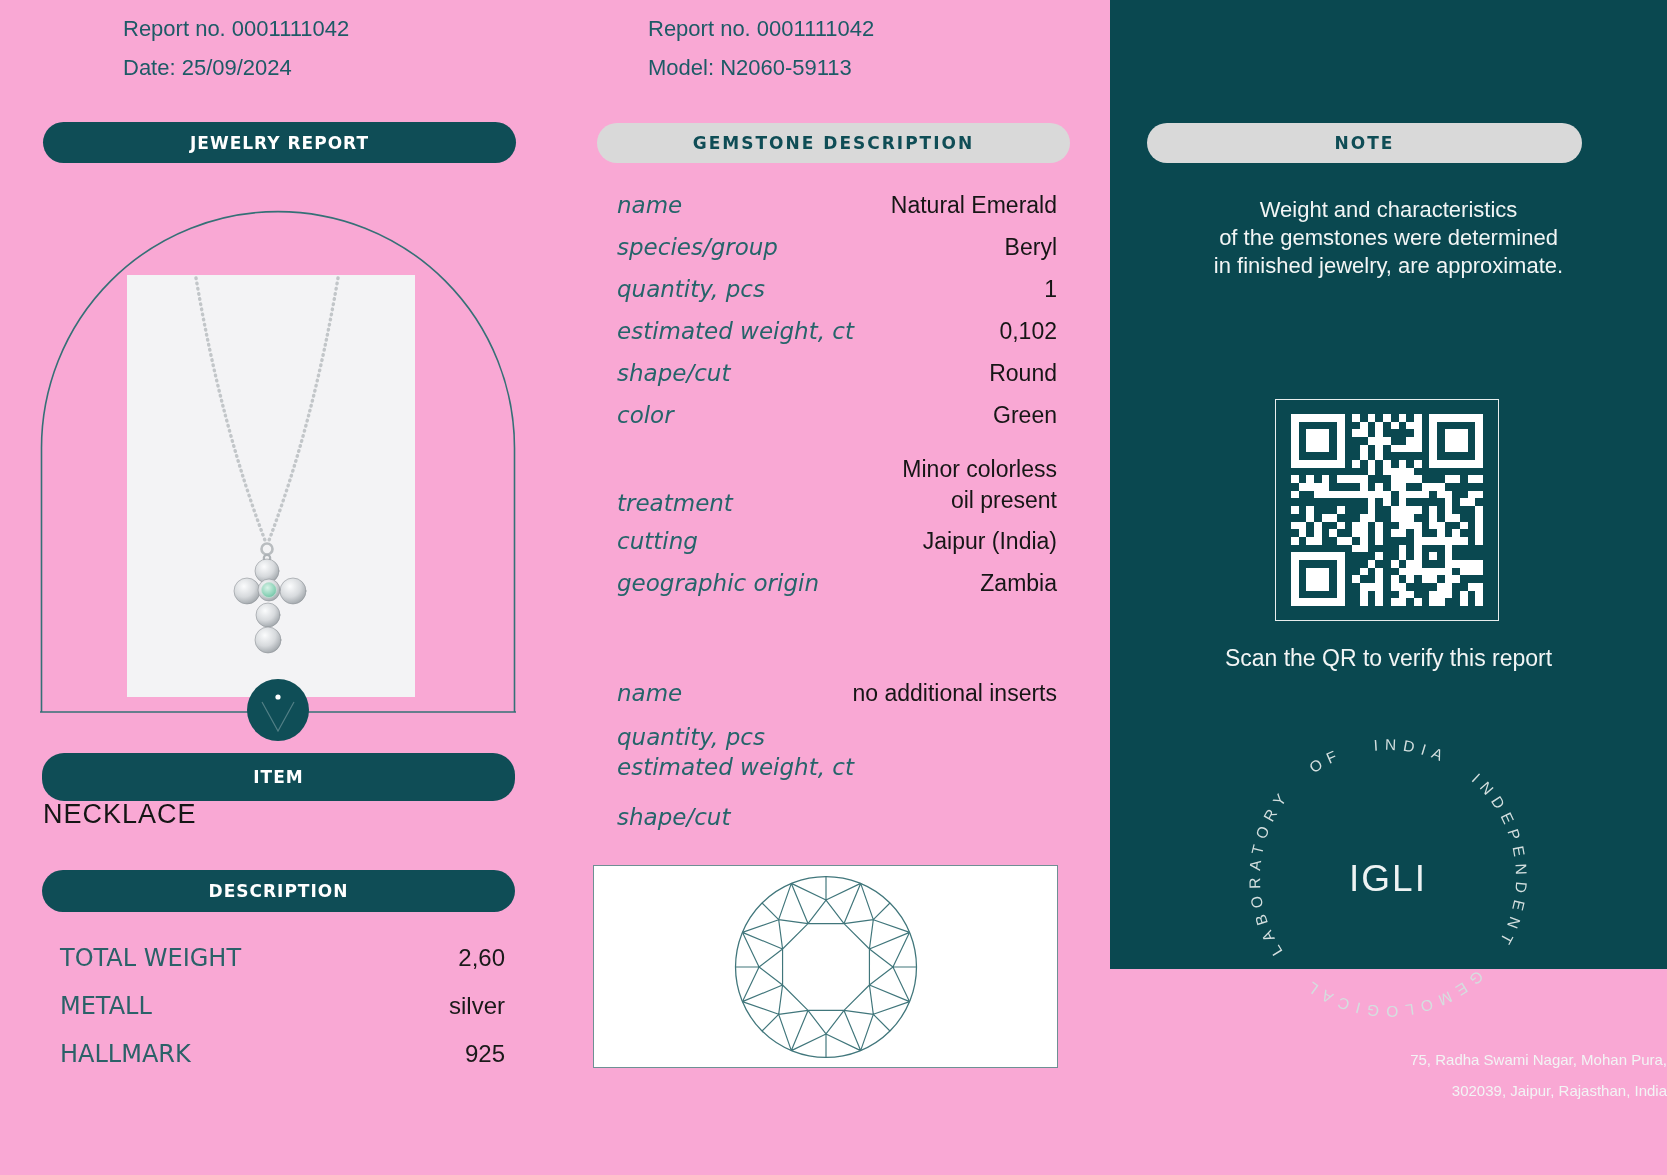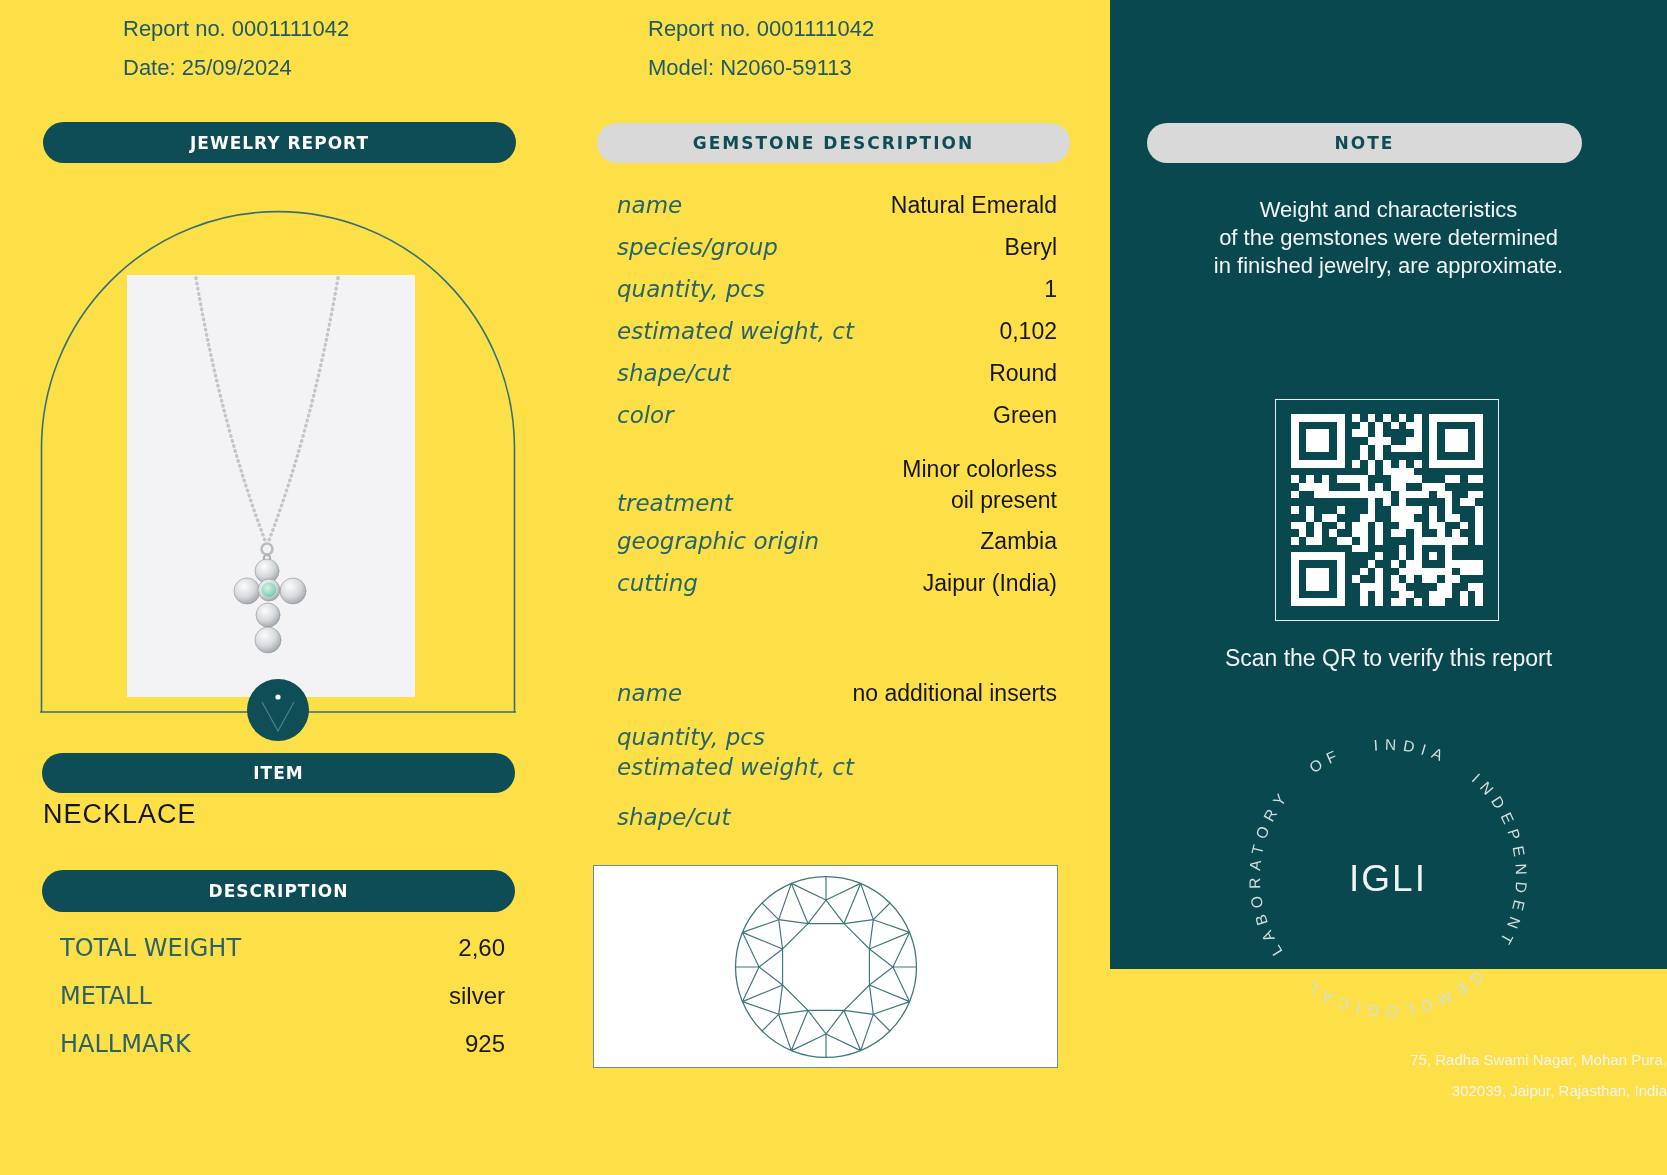--- a/index.html
+++ b/index.html
@@ -1,34 +1,34 @@
 <!DOCTYPE html>
 <html><head>
 <meta charset="utf-8">
 <style>
   html,body{margin:0;padding:0;background:#fff;}
-  .page{position:relative;width:1667px;height:1175px;background:#fde047;
+  .page{position:relative;width:1667px;height:1175px;background:#f9a8d4;
         font-family:"Liberation Sans",sans-serif;overflow:hidden;}
 
   
   .hdr{position:absolute;color:#1e5a66;font-size:22px;line-height:26px;}
 
   
   .pill{position:absolute;height:41px;border-radius:22px;display:flex;align-items:center;
         justify-content:center;font-family:"DejaVu Sans",sans-serif;font-weight:bold;
         font-size:17px;letter-spacing:1px;}
   .pill.dark{background:#0f4d56;color:#ffffff;}
   .pill.gray{background:#d9d9d9;color:#0f4d56;letter-spacing:2px;}
 
   
   .arch-wrap{position:absolute;left:40px;top:205px;width:476px;height:545px;}
   .item-value{position:absolute;left:43px;top:799px;width:473px;
               font-size:27px;color:#151515;letter-spacing:1px;}
   .desc-table{position:absolute;left:60px;top:934px;width:445px;}
-  .drow{display:flex;justify-content:space-between;height:48px;}
+  .drow{display:flex;justify-content:space-between;align-items:center;height:48px;}
   .dlabel{font-family:"DejaVu Sans",sans-serif;color:#2b6168;font-size:24px;}
   .dvalue{font-size:24px;color:#1a1a1a;}
 
   
   .gem-table{position:absolute;left:617px;top:184px;width:440px;}
   .gem-table2{position:absolute;left:617px;top:672px;width:440px;}
   .grow{display:flex;justify-content:space-between;align-items:center;min-height:42px;}
   .grow.tall{min-height:84px;align-items:flex-end;padding-bottom:4px;box-sizing:border-box;}
   .grow.tight{min-height:30px;}
   .grow.mt{margin-top:8px;}
@@ -97,21 +97,21 @@
       <line x1="0" y1="507" x2="476" y2="507" stroke="#357076" stroke-width="1.6"></line>
 
       <g>
         <circle cx="238" cy="505" r="31" fill="#0f4e57"></circle>
         <circle cx="238" cy="492" r="2.6" fill="#ffffff"></circle>
         <path d="M222 497 L238 526 L254 497" fill="none" stroke="rgba(255,255,255,0.28)" stroke-width="1.2"></path>
       </g>
     </svg>
   </div>
 
-  <div class="pill dark" style="left:42px;top:753px;width:473px;height:40px;">ITEM</div>
+  <div class="pill dark" style="left:42px;top:753px;width:473px;height:48px;">ITEM</div>
   <div class="item-value">NECKLACE</div>
   <div class="pill dark" style="left:42px;top:870px;width:473px;height:42px;">DESCRIPTION</div>
 
   <div class="desc-table">
     <div class="drow">
       <span class="dlabel">TOTAL WEIGHT</span>
       <span class="dvalue">2,60</span>
     </div>
     <div class="drow">
       <span class="dlabel">METALL</span>
@@ -149,26 +149,26 @@
     <div class="grow">
       <span class="glabel">color</span>
       <span class="gvalue">Green</span>
     </div>
     <div class="grow tall">
       <span class="glabel">treatment</span>
       <span class="gvalue">Minor colorless
 oil present</span>
     </div>
     <div class="grow">
+      <span class="glabel">cutting</span>
+      <span class="gvalue">Jaipur (India)</span>
+    </div>
+    <div class="grow">
       <span class="glabel">geographic origin</span>
       <span class="gvalue">Zambia</span>
-    </div>
-    <div class="grow">
-      <span class="glabel">cutting</span>
-      <span class="gvalue">Jaipur (India)</span>
     </div>
   </div>
 
   <div class="gem-table2">
     <div class="grow">
       <span class="glabel">name</span>
       <span class="gvalue">no additional inserts</span>
     </div>
     <div class="grow tight mt">
       <span class="glabel">quantity, pcs</span>

